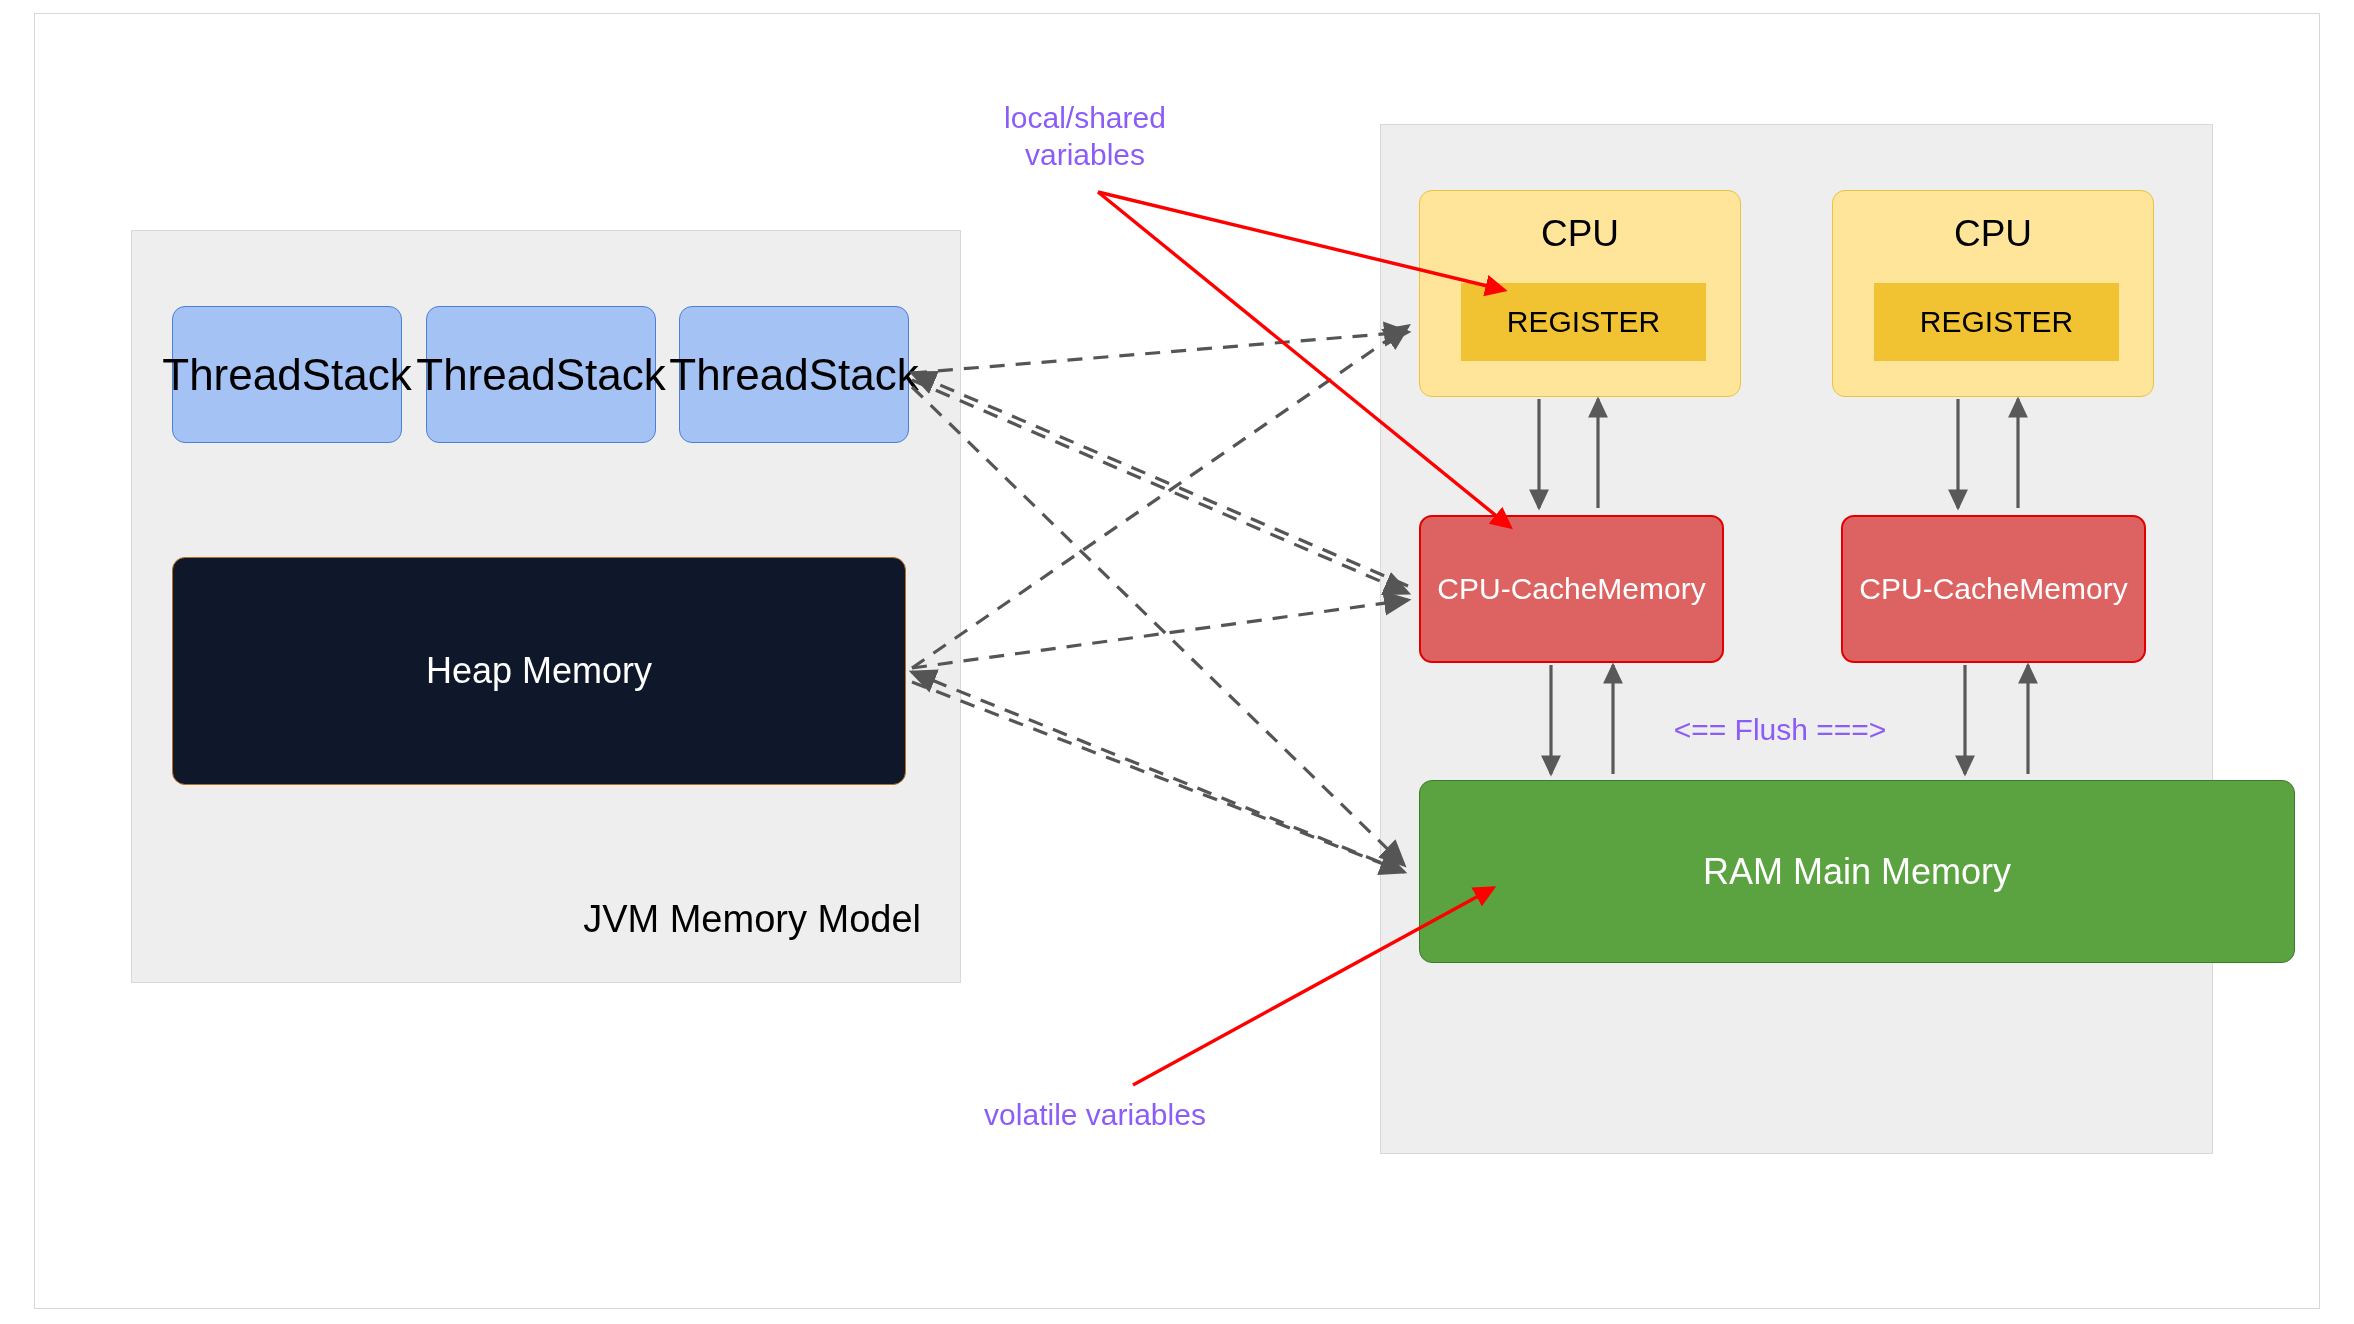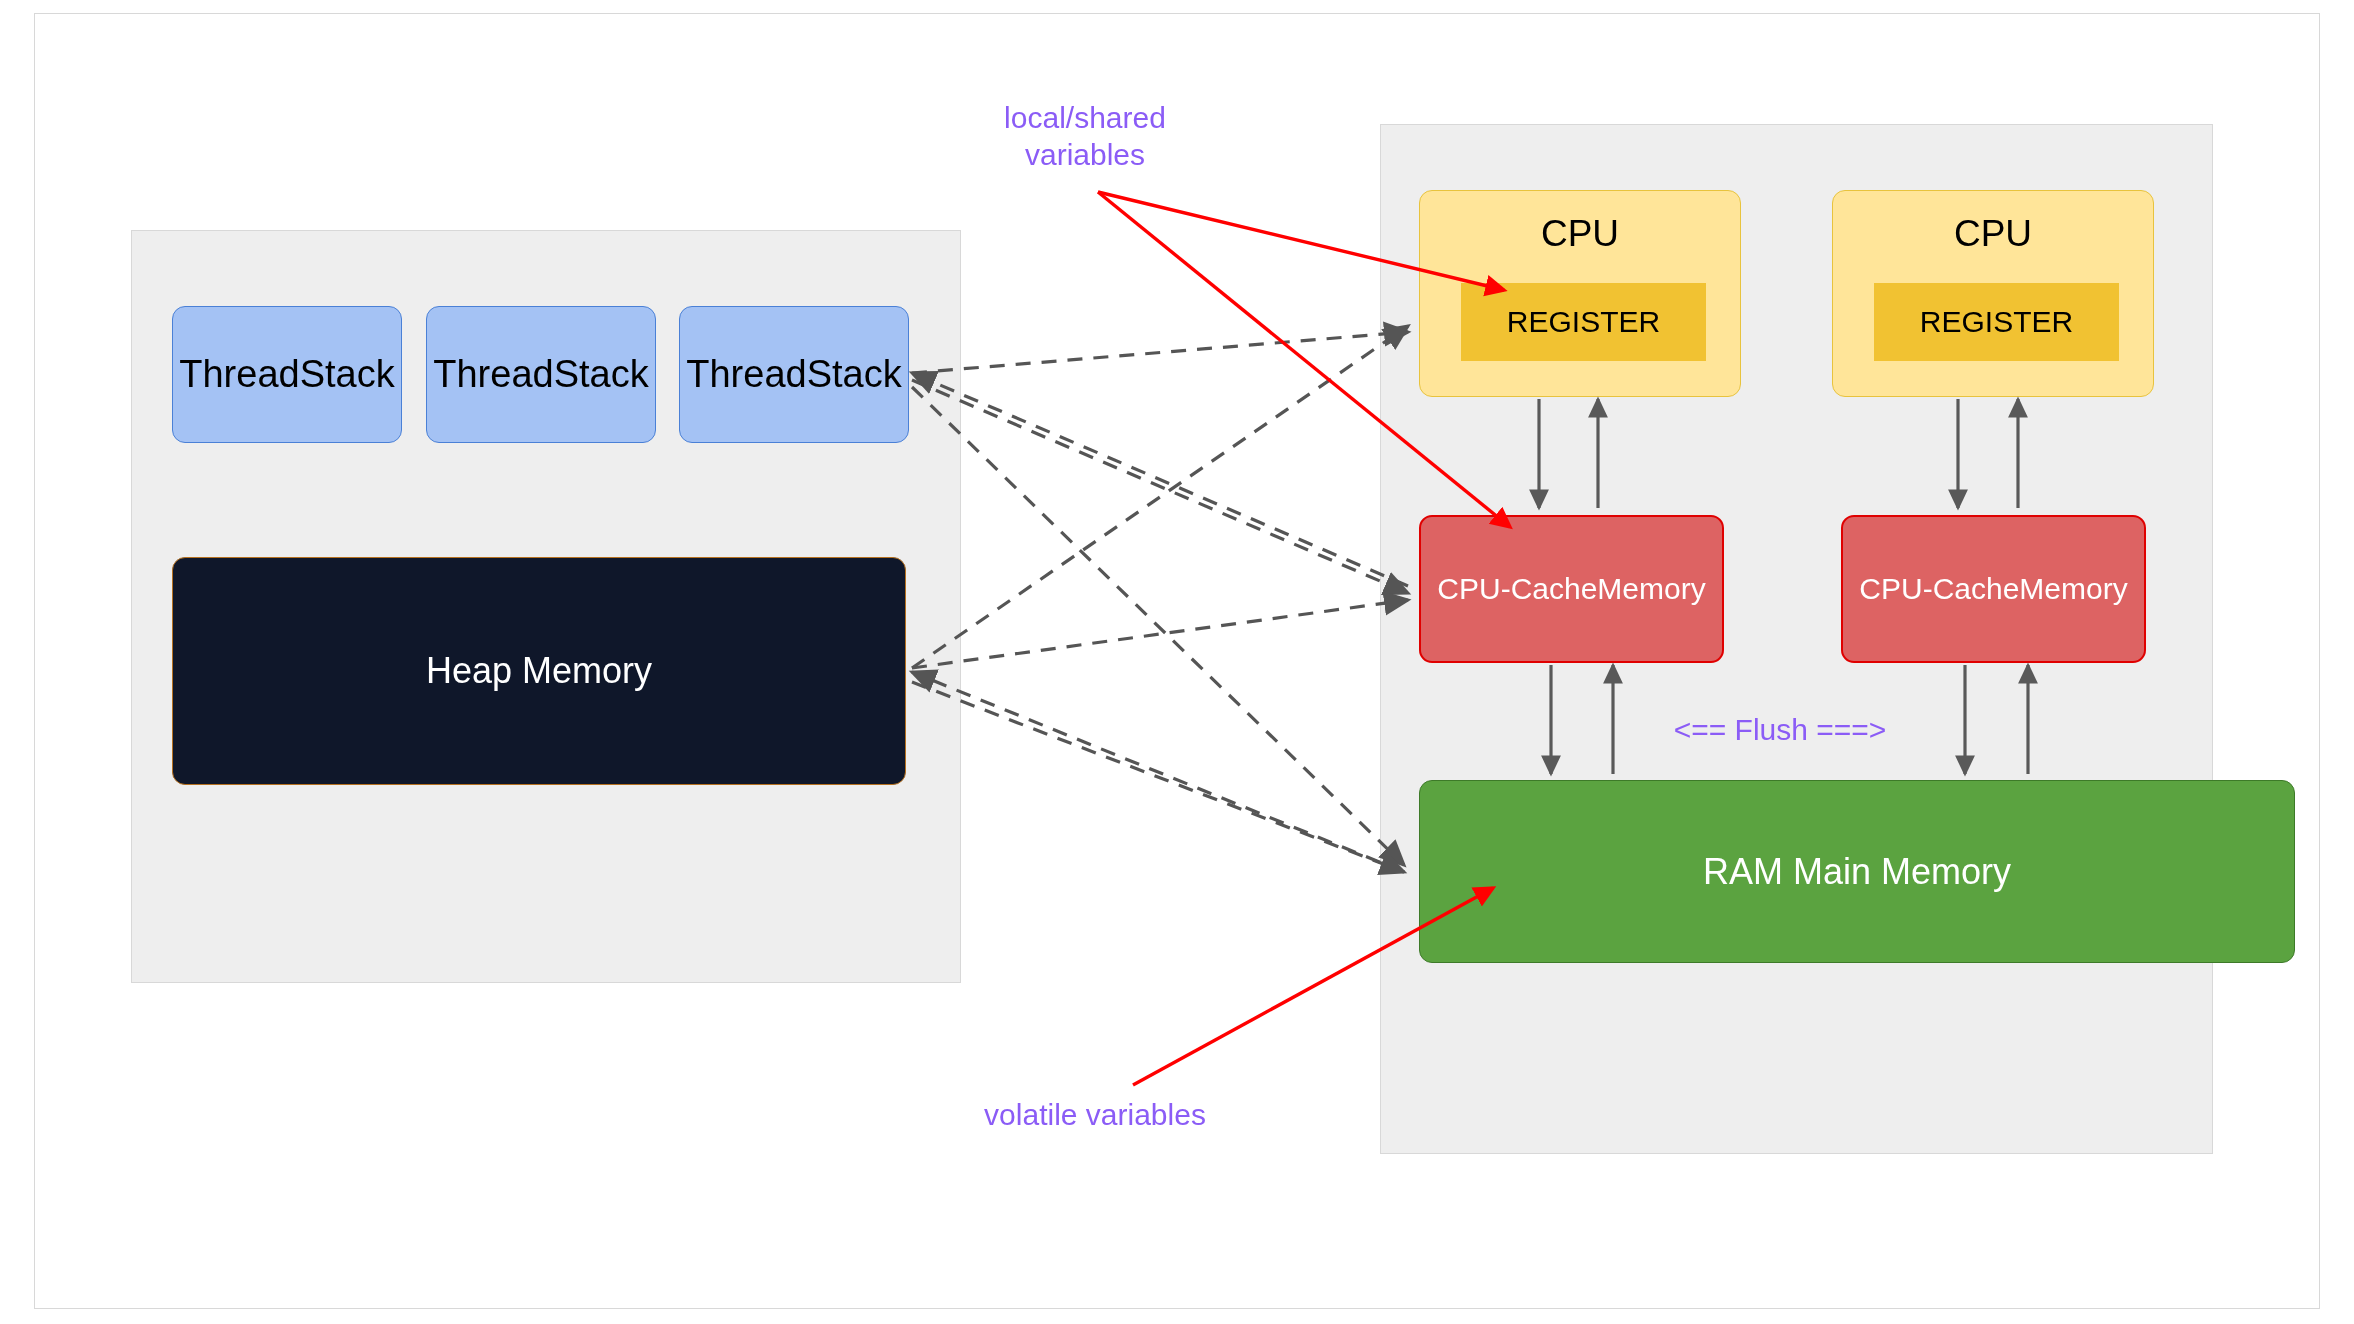--- a/index.html
+++ b/index.html
@@ -52,21 +52,21 @@
     justify-content: center;
     text-align: center;
     line-height: 1.16;
     border-radius: 13px;
   }
 
   .thread-stack {
     background: #a4c2f4;
     border: 1px solid #4a80d6;
     color: #000000;
-    font-size: 38px;
+    font-size: 44px;
     top: 306px;
     width: 230px;
     height: 137px;
   }
   #thread-stack-0 { left: 172px; }
   #thread-stack-1 { left: 426px; }
   #thread-stack-2 { left: 679px; }
 
   #heap-memory {
     background: #0f172a;
@@ -163,20 +163,21 @@
       <span style="display:block">Thread</span>
       <span style="display:block">Stack</span>
     </div>
   <div class="box thread-stack" id="thread-stack-2">
       <span style="display:block">Thread</span>
       <span style="display:block">Stack</span>
     </div>
 
   <div class="box" id="heap-memory">Heap Memory</div>
 
+  <div class="panel-title" id="jvm-title">JVM Memory Model</div>
 
   <div class="panel" id="cpu-panel"></div>
 
   <div class="box cpu-box" id="cpu-box-0">
     <div class="cpu-label">CPU</div>
     <div class="register-box">REGISTER</div>
   </div>
   <div class="box cpu-box" id="cpu-box-1">
     <div class="cpu-label">CPU</div>
     <div class="register-box">REGISTER</div>

